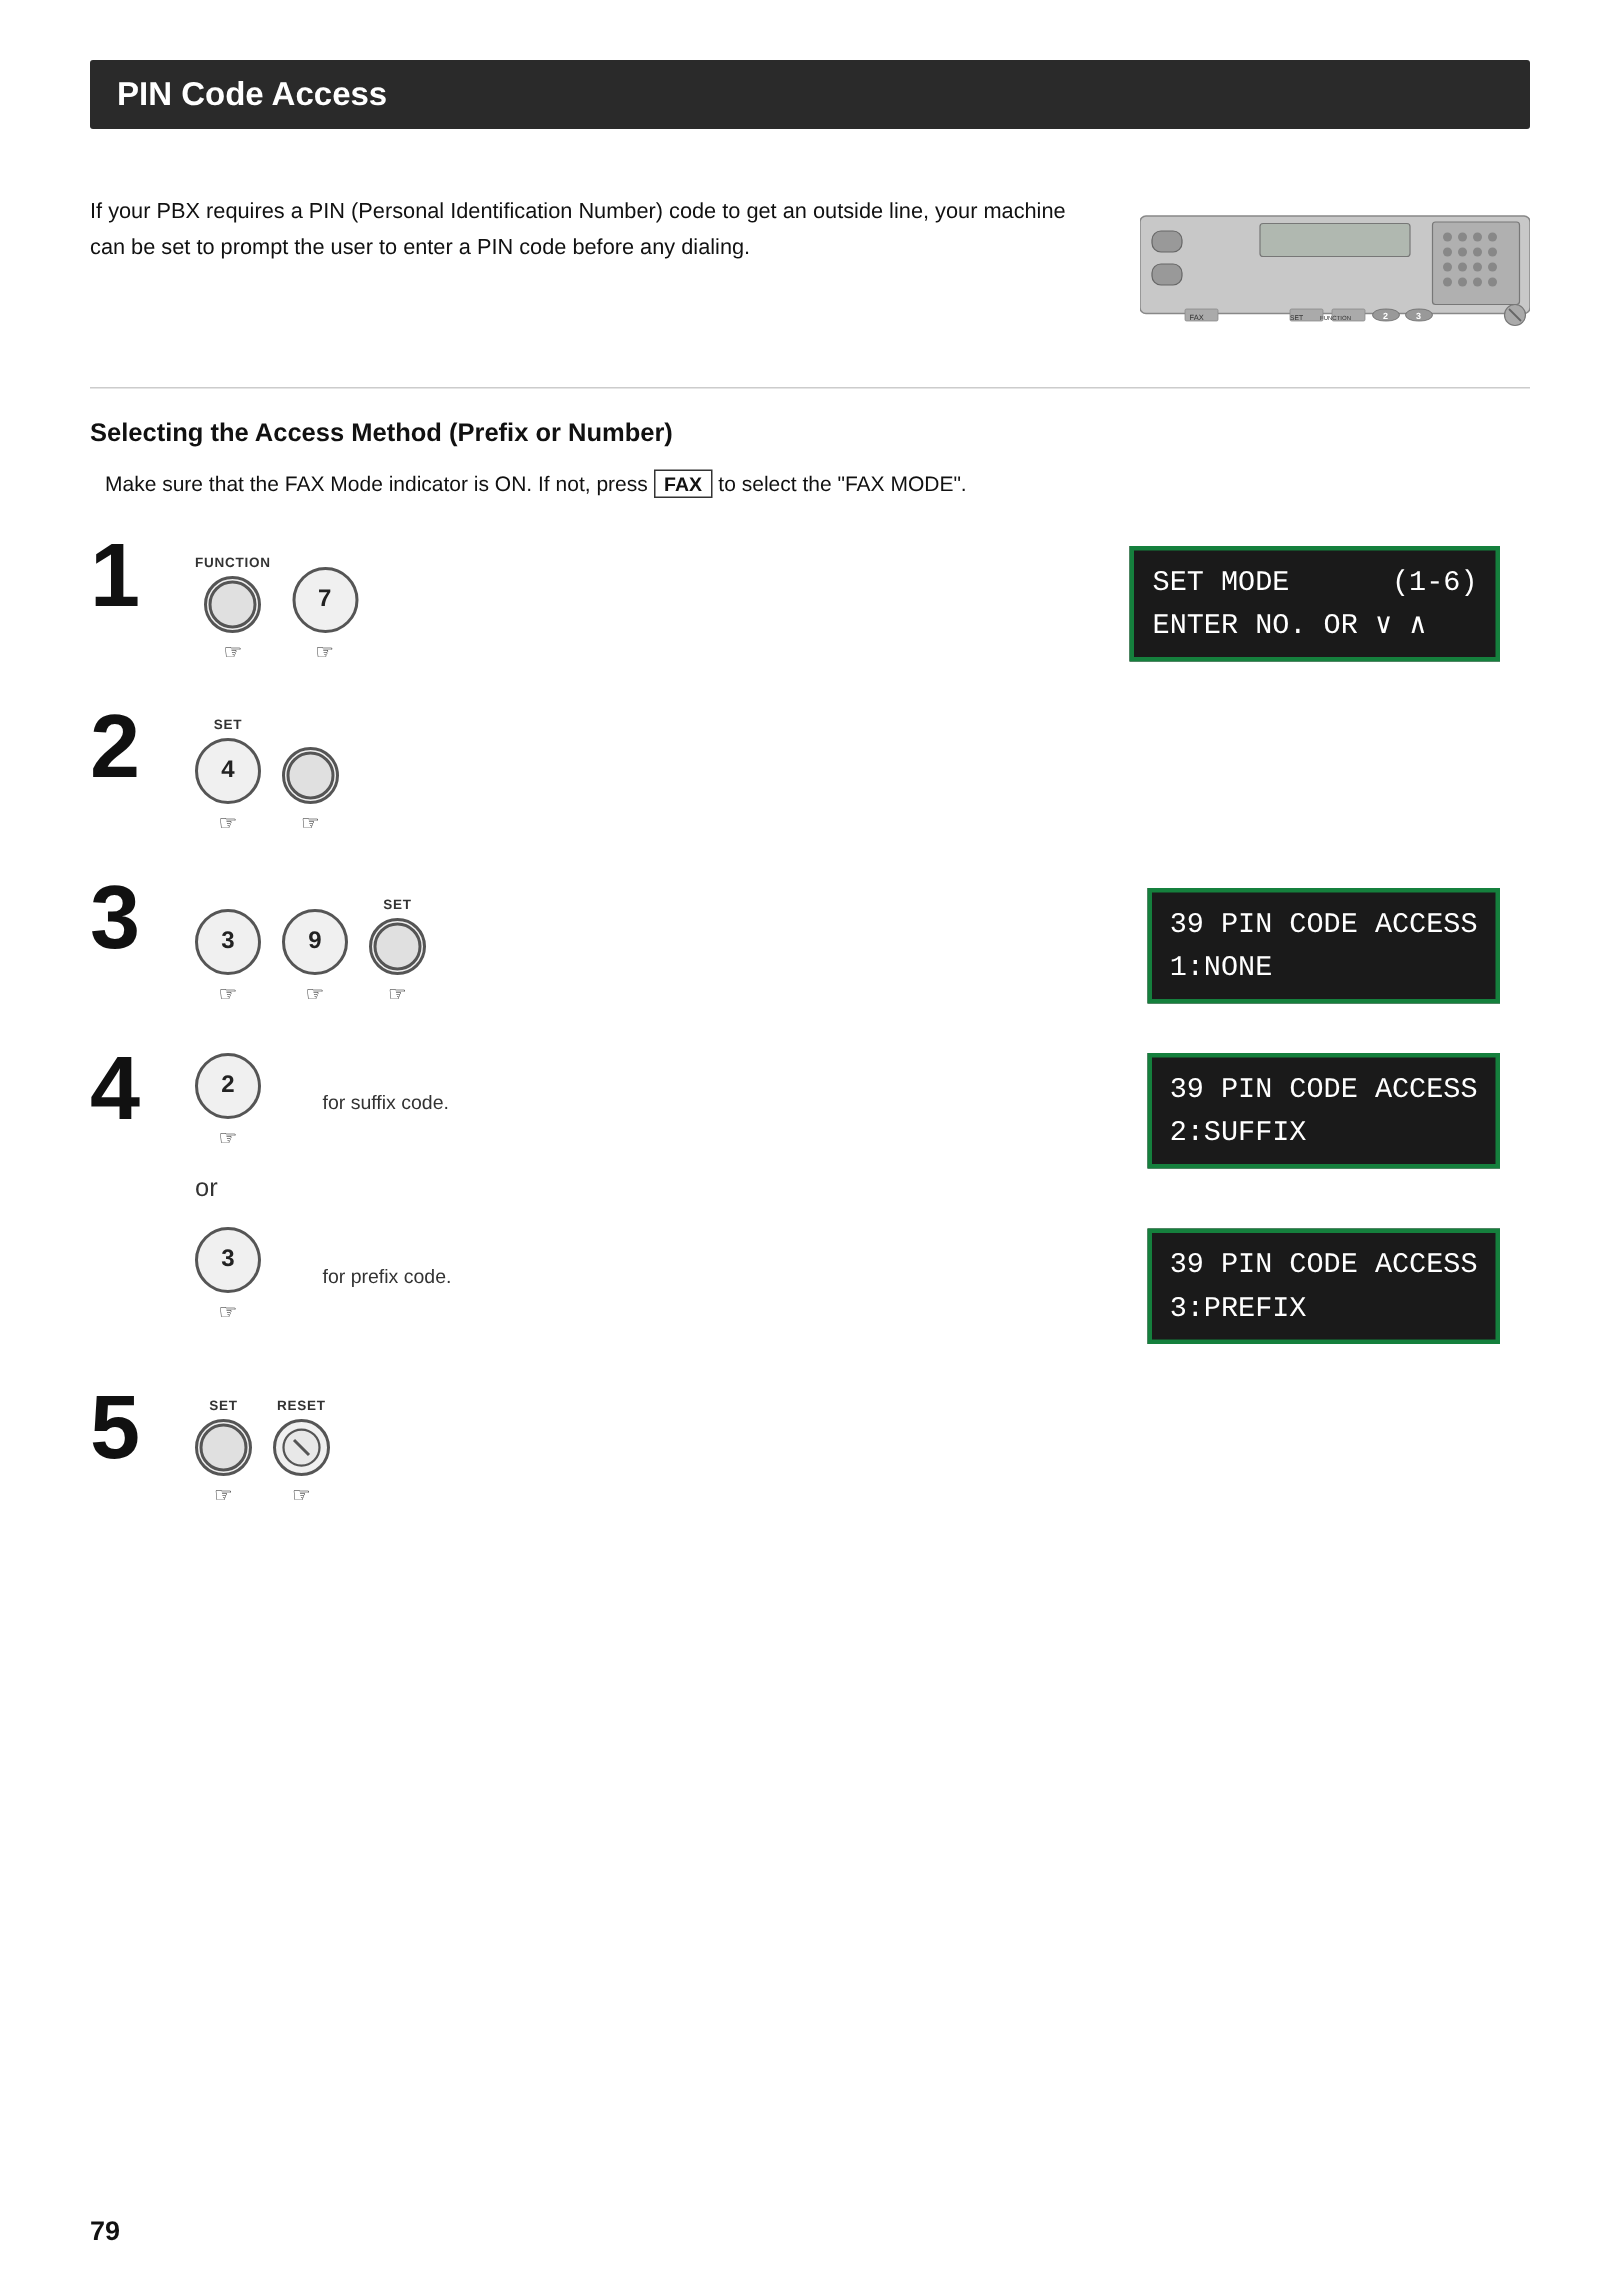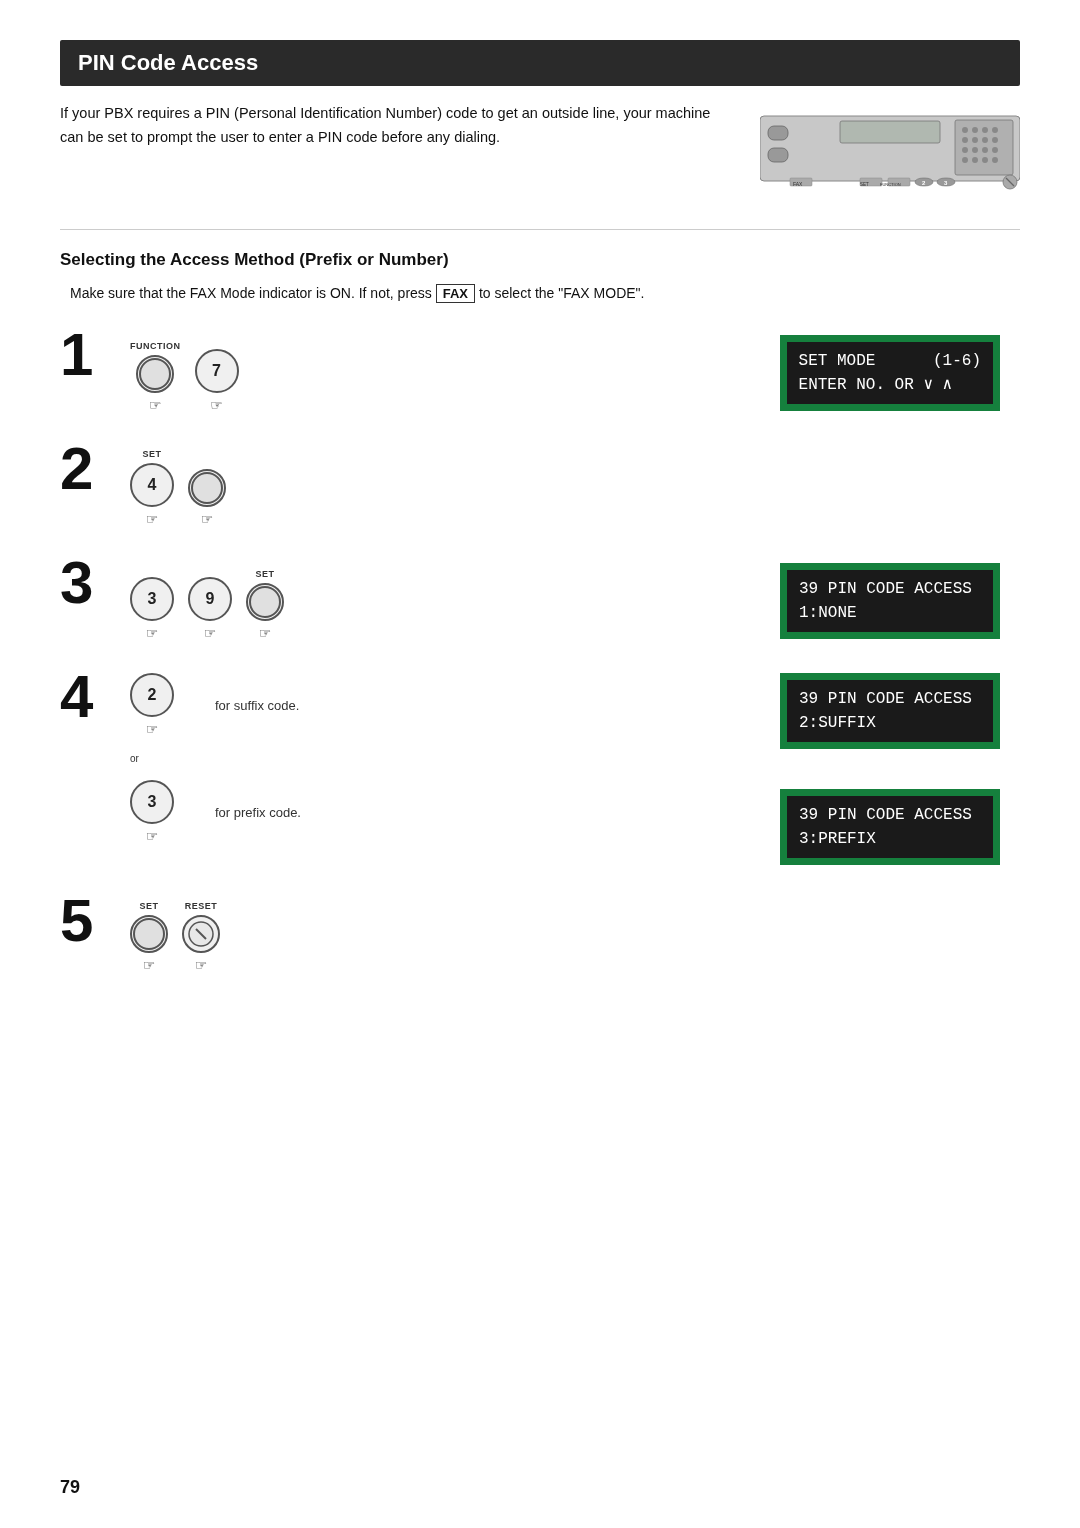--- a/index.html
+++ b/index.html
@@ -13,21 +13,21 @@
       font-size: 15px;
       color: #111;
     }
 
     .page-title-bar {
       background: #2a2a2a;
       color: #fff;
       padding: 10px 18px;
       font-size: 22px;
       font-weight: bold;
-      margin-bottom: 16px;
+      margin-bottom: 44px;
       border-radius: 2px;
     }
 
     .intro-section {
       display: flex;
       align-items: flex-start;
       margin-bottom: 30px;
       gap: 24px;
     }
 
@@ -154,26 +154,26 @@
       align-items: center;
       justify-content: center;
       font-size: 10px;
     }
 
     
     .lcd-box {
       background: #1a1a1a;
       color: #fff;
       font-family: 'Courier New', monospace;
-      font-size: 16px;
+      font-size: 19px;
       padding: 7px 12px;
       min-width: 220px;
       line-height: 1.5;
       white-space: pre;
-      border: 7px solid #15803d;
+      border: 3px solid #15803d;
     }
 
     
     .step4-left {
       display: flex;
       flex-direction: column;
       gap: 10px;
       min-width: 220px;
     }
 
@@ -189,21 +189,21 @@
       gap: 10px;
     }
 
     .option-label {
       font-size: 13px;
       color: #333;
       margin-left: 31px;
     }
 
     .or-text {
-      font-size: 10px;
+      font-size: 17px;
       margin: 6px 0 6px 0;
       color: #333;
     }
 
     
     .reset-circle {
       width: 38px;
       height: 38px;
       border-radius: 50%;
       border: 2px solid #555;

